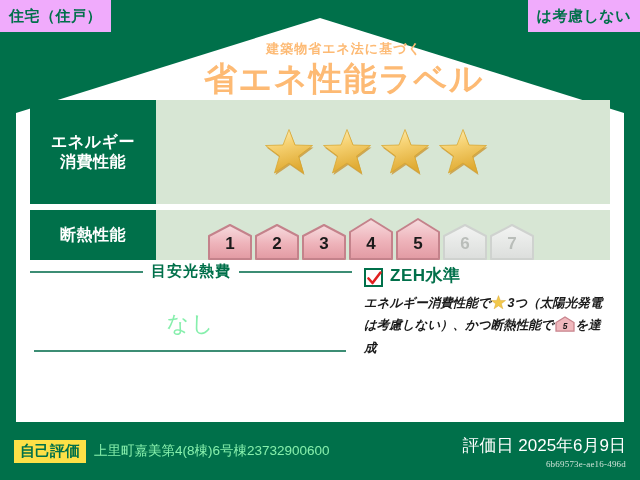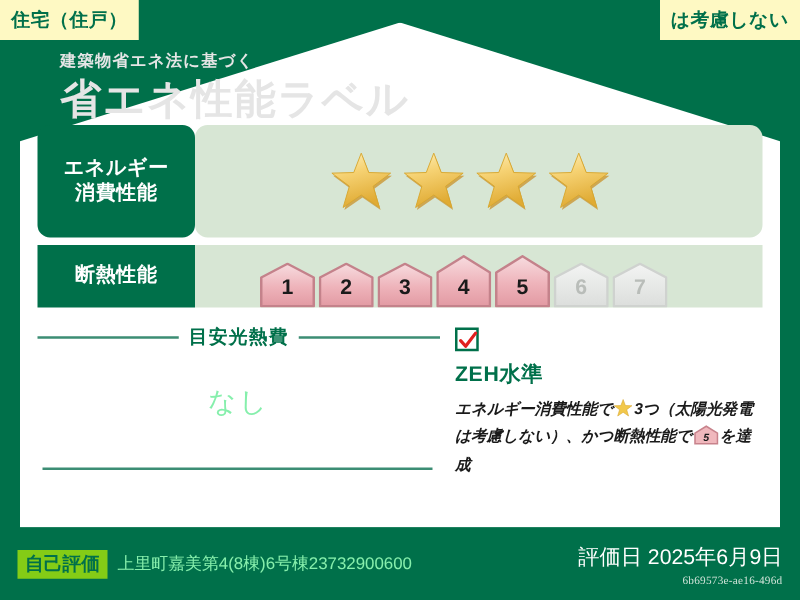--- a/index.html
+++ b/index.html
@@ -11,21 +11,21 @@
   #label-root {
     position: relative;
     width: 640px; height: 480px;
     background: #00704a;
   }
 
   
   .corner-badge {
     position: absolute;
     top: 0;
-    background: #fef9c3;
+    background: #f0abfc;
     color: #00704a;
     font-weight: bold;
     font-size: 15px;
     letter-spacing: .5px;
     display: flex;
     align-items: center;
     justify-content: center;
     height: 32px;
     padding: 0 9px;
     white-space: nowrap;
@@ -49,22 +49,22 @@
       100% 100%,
       0%   100%
     );
   }
 
   
   .title-wrap {
     position: absolute;
     left: 0; right: 0;
     top: 42px;
-    text-align: left;
-    color: #e5e5e5;
+    text-align: center;
+    color: #fdba74;
     pointer-events: none;
     margin-left: 48px;
   }
   .title-sub {
     font-size: 13px;
     font-weight: bold;
     letter-spacing: 1px;
     line-height: 1.1;
   }
   .title-main {
@@ -109,21 +109,21 @@
   }
   .metric-value {
     flex: 1 1 auto;
     background: #d7e6d4;
     display: flex;
     align-items: center;
   }
 
   
   .row-energy  .metric-label,
-  .row-energy  .metric-value { height: 90px; border-radius: 10px; }
+  .row-energy  .metric-value { height: 104px; }
   .row-insul   .metric-label,
   .row-insul   .metric-value { height: 50px; }
 
   
   .stars {
     display: flex;
     align-items: center;
     gap: 8px;
     padding-left: 108px;
   }
@@ -153,21 +153,21 @@
     font-size: 17px;
     font-weight: bold;
     color: #1a1a1a;
     pointer-events: none;
   }
   .house-chip.off .house-num { color: #b9bdb9; }
 
   
   .lower {
     display: flex;
-    margin-top: 14px;
+    margin-top: 2px;
     width: 580px;
   }
   .lower-left  { width: 322px; flex: 0 0 322px; position: relative; }
   .lower-right { flex: 1 1 auto; padding-left: 12px; padding-top: 2px; }
 
   
   .cost-heading {
     display: flex;
     align-items: center;
     gap: 8px;
@@ -194,23 +194,22 @@
     left: 4px;
     right: 6px;
     bottom: 6px;
     height: 2px;
     background: #3c8d74;
   }
 
   
   .zeh-head {
     display: flex;
-    align-items: flex-start;
+    align-items: flex-end;
     gap: 7px;
-    flex-direction: column;
   }
   .zeh-check {
     width: 19px; height: 19px;
     border: 2px solid #00704a;
     background: #ffffff;
     position: relative;
     flex: 0 0 19px;
   }
   .zeh-check svg { position: absolute; left: 1px; top: 1px; }
   .zeh-title {
@@ -245,21 +244,21 @@
     color: #ffffff;
   }
   .footer-left {
     display: flex;
     align-items: center;
     gap: 8px;
     padding-left: 14px;
     flex: 1 1 auto;
   }
   .self-eval-badge {
-    background: #84cc16;
+    background: #fde047;
     color: #00704a;
     font-weight: bold;
     font-size: 15px;
     padding: 2px 6px;
     letter-spacing: 0px;
     white-space: nowrap;
   }
   .building-name {
     font-size: 13.5px;
     color: #86efac;

